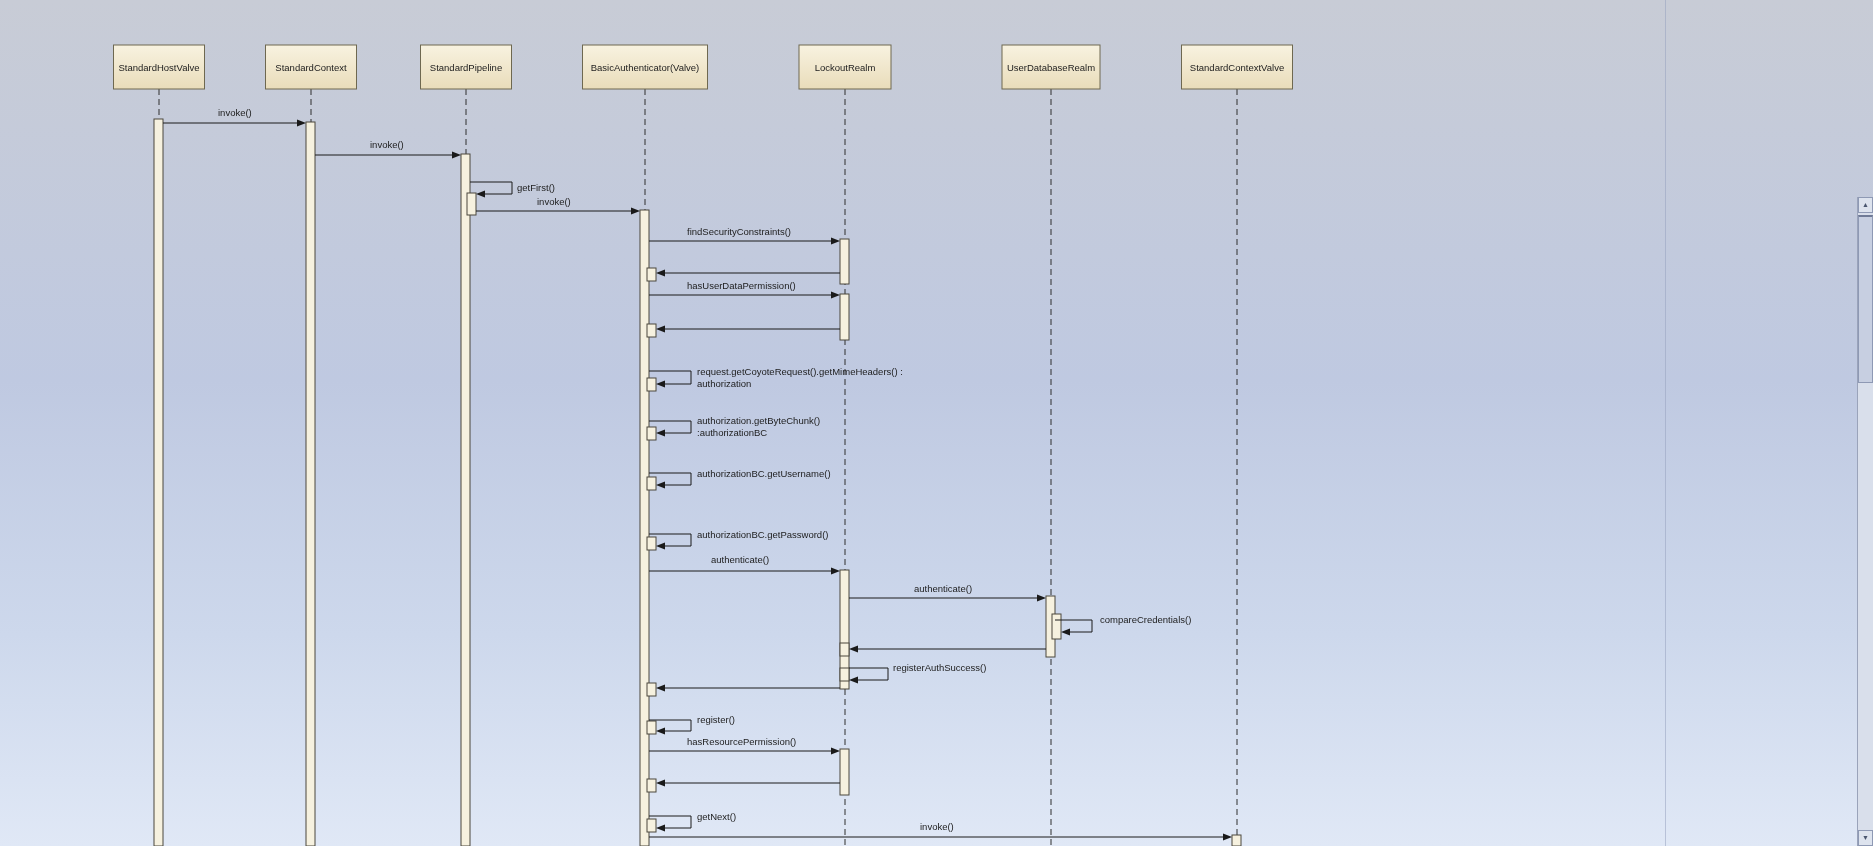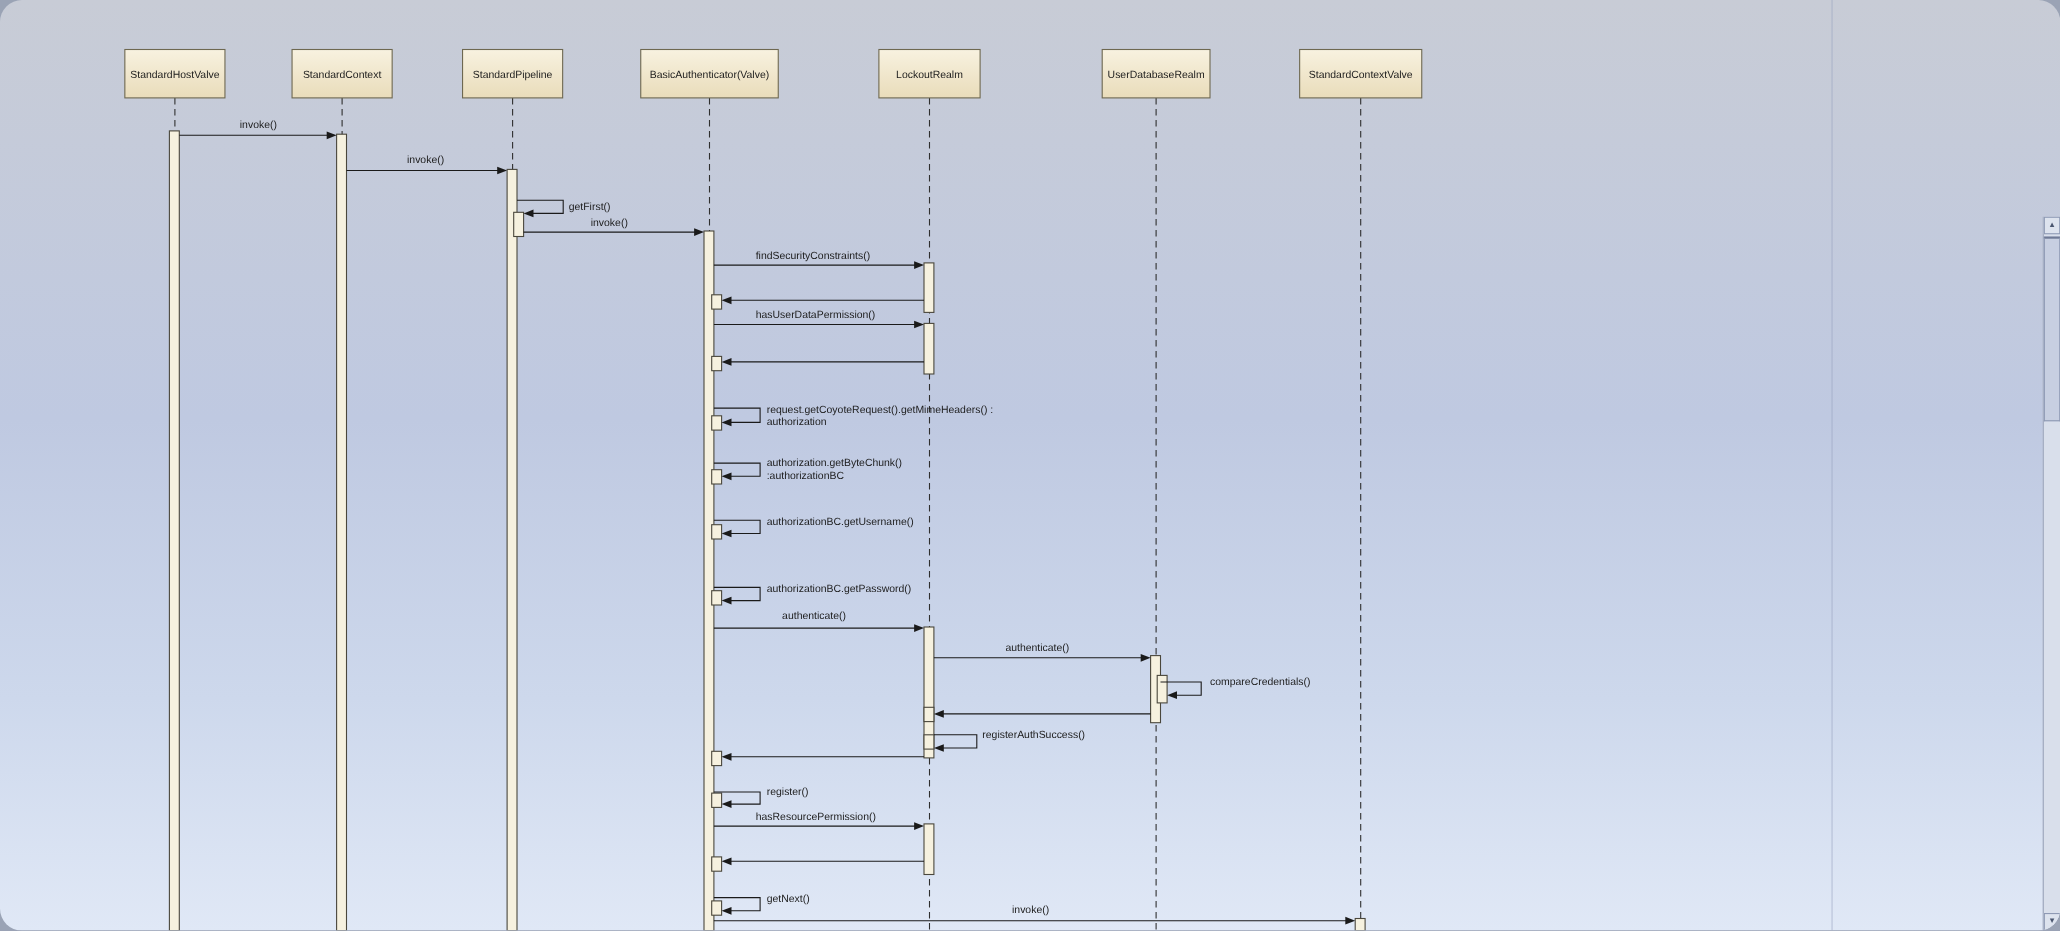--- a/index.html
+++ b/index.html
@@ -2,21 +2,20 @@
 <html><head>
 <meta charset="utf-8">
 <style>
   html,body{margin:0;padding:0;background:#9aa3b5;}
   #canvas{
     position:relative;
     width:1873px;height:846px;
     overflow:hidden;
     background:linear-gradient(180deg,#c8ccd6 0%,#bfc9e1 45%,#cdd8ec 75%,#e0e8f6 100%);
     font-family:"Liberation Sans",sans-serif;
-    border-radius:20px;
   }
   svg{position:absolute;left:0;top:0;}
   .lifeline{stroke:#2f2f2f;stroke-width:1;stroke-dasharray:6 4;}
   .head{fill:url(#headGrad);stroke:#6e6850;stroke-width:1;}
   .headlabel{font:9.5px "Liberation Sans",sans-serif;fill:#1c1c1c;}
   .mlabel{font:9.5px "Liberation Sans",sans-serif;fill:#1c1c1c;}
   .act{fill:#f6f1df;stroke:#4a473c;stroke-width:1;}
   .msg{stroke:#1a1a1a;stroke-width:1;fill:none;}
   .ah{fill:#1a1a1a;stroke:none;}
   .page-line{position:absolute;left:1665px;top:0;width:1px;height:846px;background:#98a3bf;opacity:.55;}

